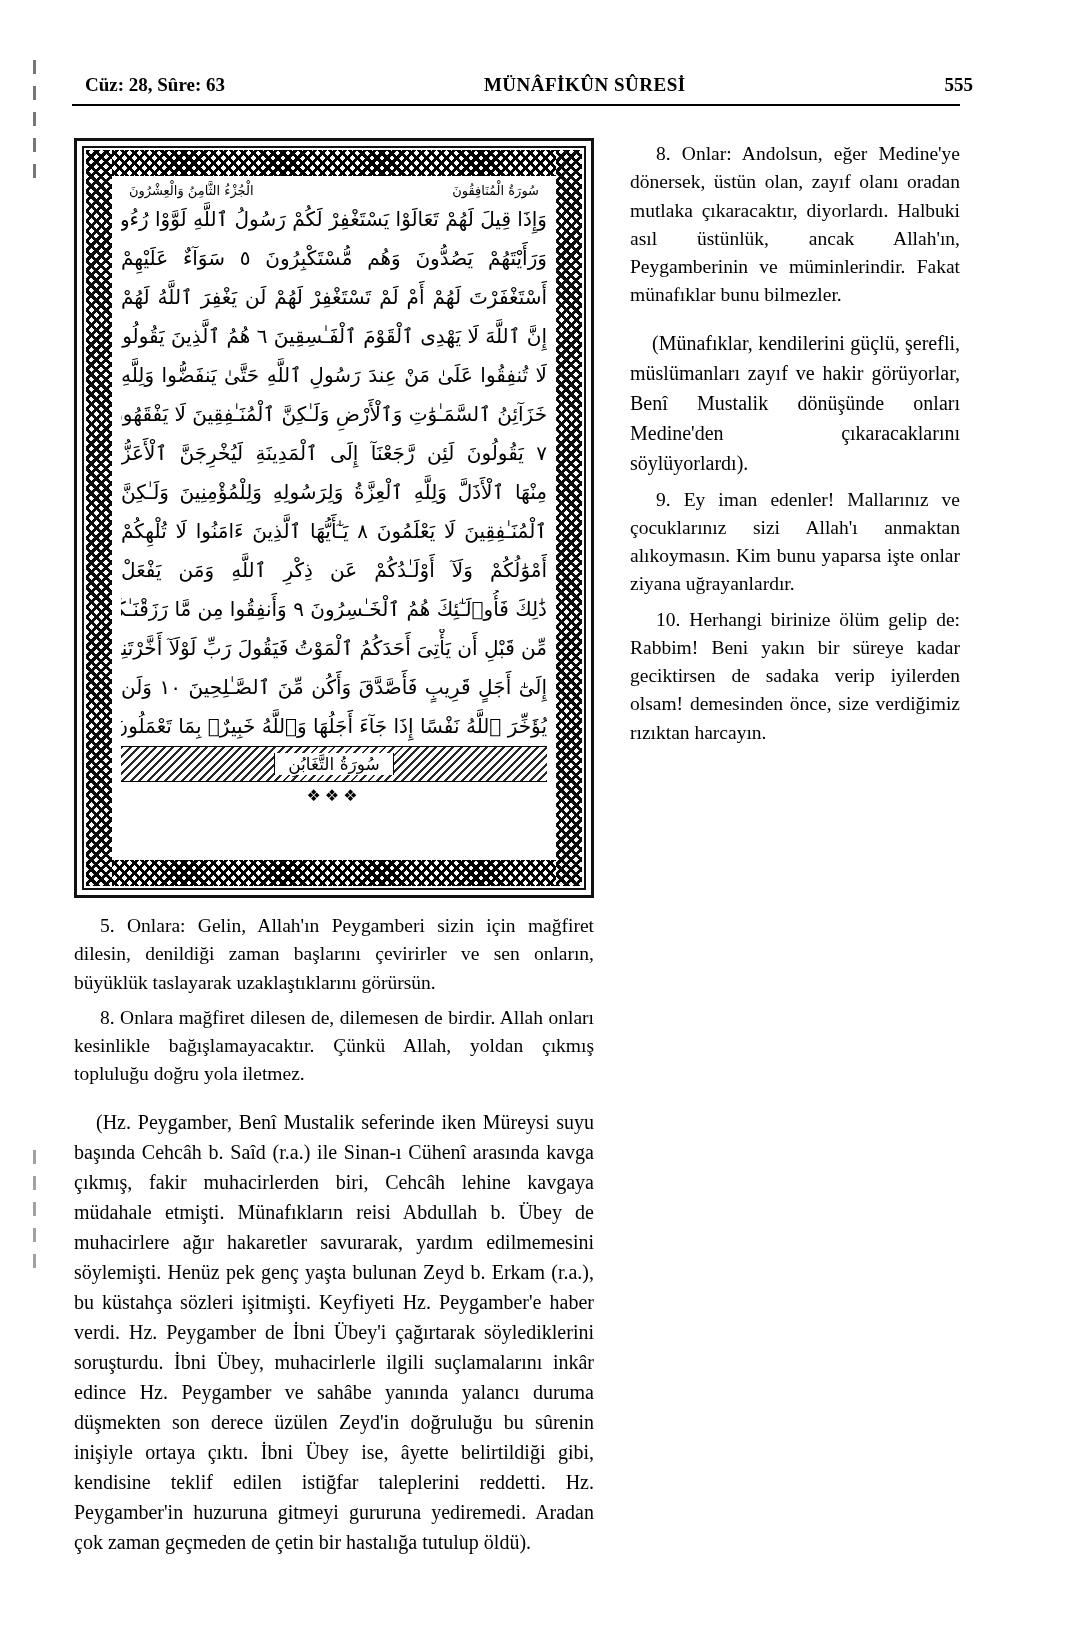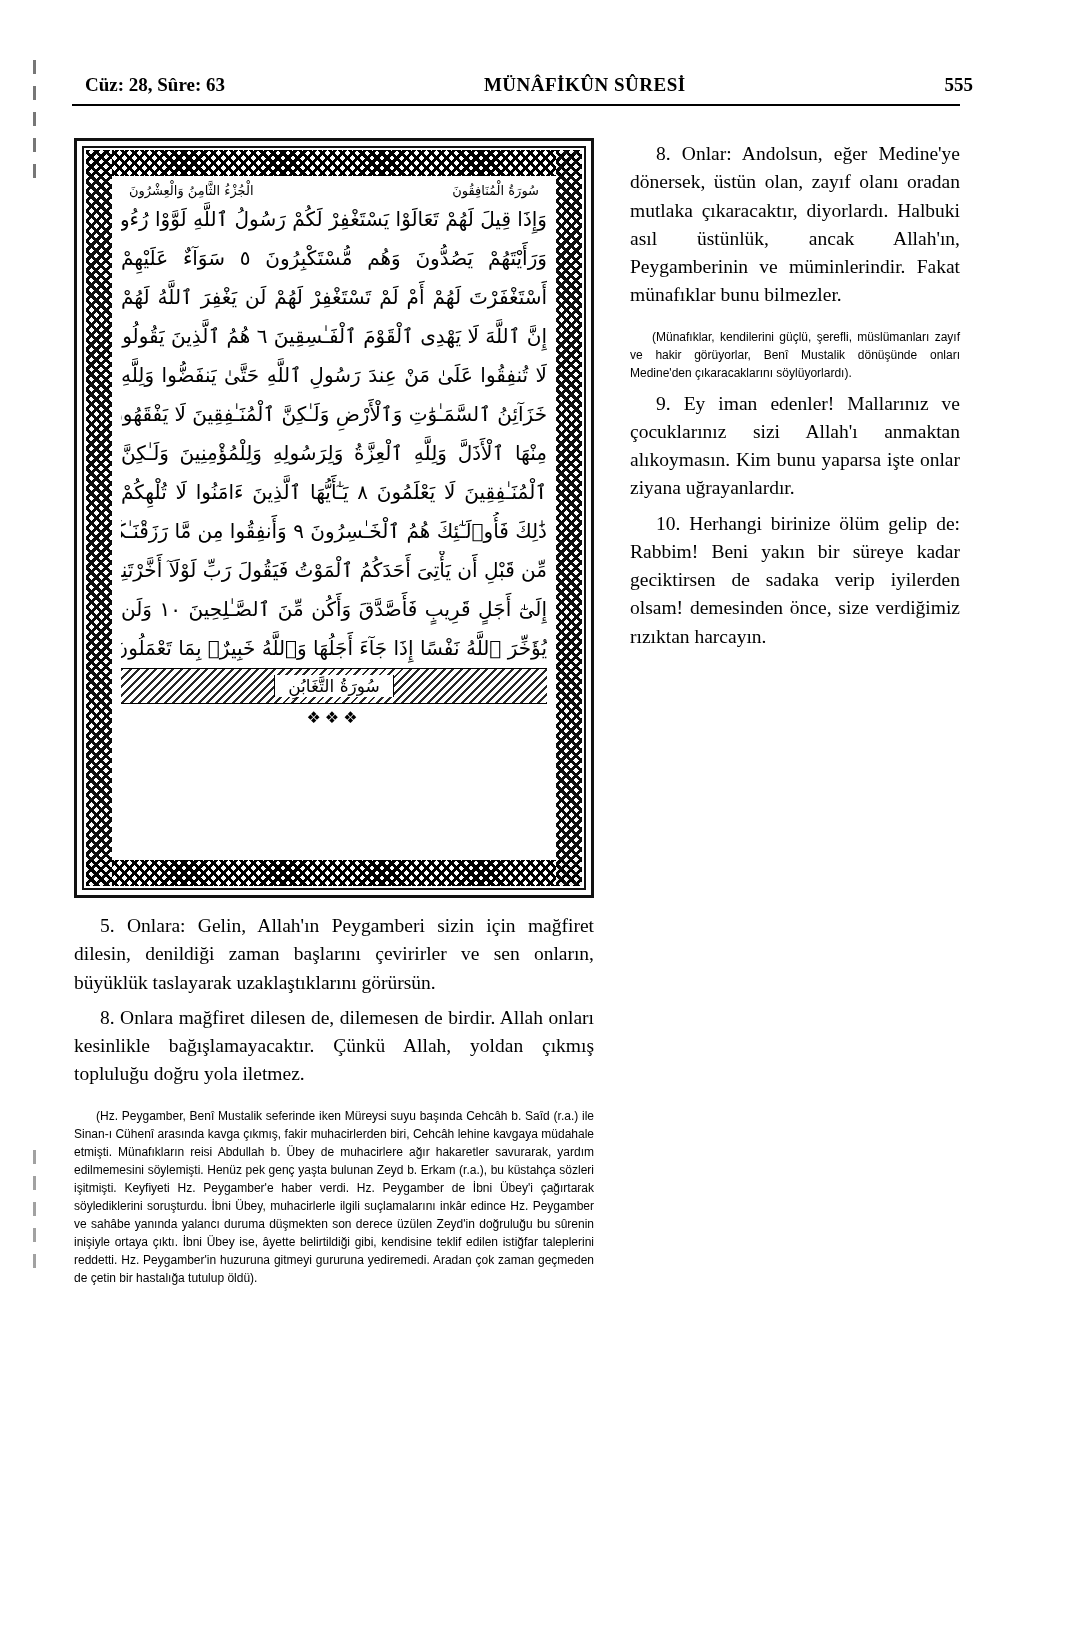--- a/index.html
+++ b/index.html
@@ -206,22 +206,22 @@
   
   p.tr {
     font-size: 19.5px;
     line-height: 1.45;
     text-align: justify;
     margin: 0 0 7px 0;
     text-indent: 26px;
     hyphens: auto;
   }
   p.note {
-    font-family: Liberation Sans, sans-serif;
-    font-size: 12px;
+    font-family: Liberation Serif, serif;
+    font-size: 20px;
     line-height: 1.5;
     text-align: justify;
     margin: 18px 0 8px 0;
     text-indent: 22px;
   }
   .col-right p.tr { font-size: 19.5px; }
   .it { font-style: italic; }
 </style>
 </head>
 <body>
@@ -252,22 +252,24 @@
           <span>سُورَةُ الْمُنَافِقُونَ</span>
           <span>الْجُزْءُ الثَّامِنُ وَالْعِشْرُونَ</span>
         </div>
 
         <div class="ayah-line">وَإِذَا قِيلَ لَهُمْ تَعَالَوْا يَسْتَغْفِرْ لَكُمْ رَسُولُ ٱللَّهِ لَوَّوْا رُءُوسَهُمْ</div>
         <div class="ayah-line">وَرَأَيْتَهُمْ يَصُدُّونَ وَهُم مُّسْتَكْبِرُونَ ٥ سَوَآءٌ عَلَيْهِمْ</div>
         <div class="ayah-line">أَسْتَغْفَرْتَ لَهُمْ أَمْ لَمْ تَسْتَغْفِرْ لَهُمْ لَن يَغْفِرَ ٱللَّهُ لَهُمْ</div>
         <div class="ayah-line">إِنَّ ٱللَّهَ لَا يَهْدِى ٱلْقَوْمَ ٱلْفَـٰسِقِينَ ٦ هُمُ ٱلَّذِينَ يَقُولُونَ</div>
         <div class="ayah-line">لَا تُنفِقُوا عَلَىٰ مَنْ عِندَ رَسُولِ ٱللَّهِ حَتَّىٰ يَنفَضُّوا وَلِلَّهِ</div>
         <div class="ayah-line">خَزَآئِنُ ٱلسَّمَـٰوَٰتِ وَٱلْأَرْضِ وَلَـٰكِنَّ ٱلْمُنَـٰفِقِينَ لَا يَفْقَهُونَ</div>
+        <div class="ayah-line">٧ يَقُولُونَ لَئِن رَّجَعْنَآ إِلَى ٱلْمَدِينَةِ لَيُخْرِجَنَّ ٱلْأَعَزُّ</div>
         <div class="ayah-line">مِنْهَا ٱلْأَذَلَّ وَلِلَّهِ ٱلْعِزَّةُ وَلِرَسُولِهِ وَلِلْمُؤْمِنِينَ وَلَـٰكِنَّ</div>
         <div class="ayah-line">ٱلْمُنَـٰفِقِينَ لَا يَعْلَمُونَ ٨ يَـٰٓأَيُّهَا ٱلَّذِينَ ءَامَنُوا لَا تُلْهِكُمْ</div>
+        <div class="ayah-line">أَمْوَٰلُكُمْ وَلَآ أَوْلَـٰدُكُمْ عَن ذِكْرِ ٱللَّهِ وَمَن يَفْعَلْ</div>
         <div class="ayah-line">ذَٰلِكَ فَأُو۟لَـٰٓئِكَ هُمُ ٱلْخَـٰسِرُونَ ٩ وَأَنفِقُوا مِن مَّا رَزَقْنَـٰكُم</div>
         <div class="ayah-line">مِّن قَبْلِ أَن يَأْتِىَ أَحَدَكُمُ ٱلْمَوْتُ فَيَقُولَ رَبِّ لَوْلَآ أَخَّرْتَنِىٓ</div>
         <div class="ayah-line">إِلَىٰٓ أَجَلٍ قَرِيبٍ فَأَصَّدَّقَ وَأَكُن مِّنَ ٱلصَّـٰلِحِينَ ١٠ وَلَن</div>
         <div class="ayah-line">يُؤَخِّرَ ٱللَّهُ نَفْسًا إِذَا جَآءَ أَجَلُهَا وَٱللَّهُ خَبِيرٌۢ بِمَا تَعْمَلُونَ ١١</div>
 
         <div class="sura-banner">
           <div class="banner-fill"></div>
           <div class="banner-text">سُورَةُ التَّغَابُنِ</div>
         </div>
         <div class="end-dots">❖❖❖</div>

